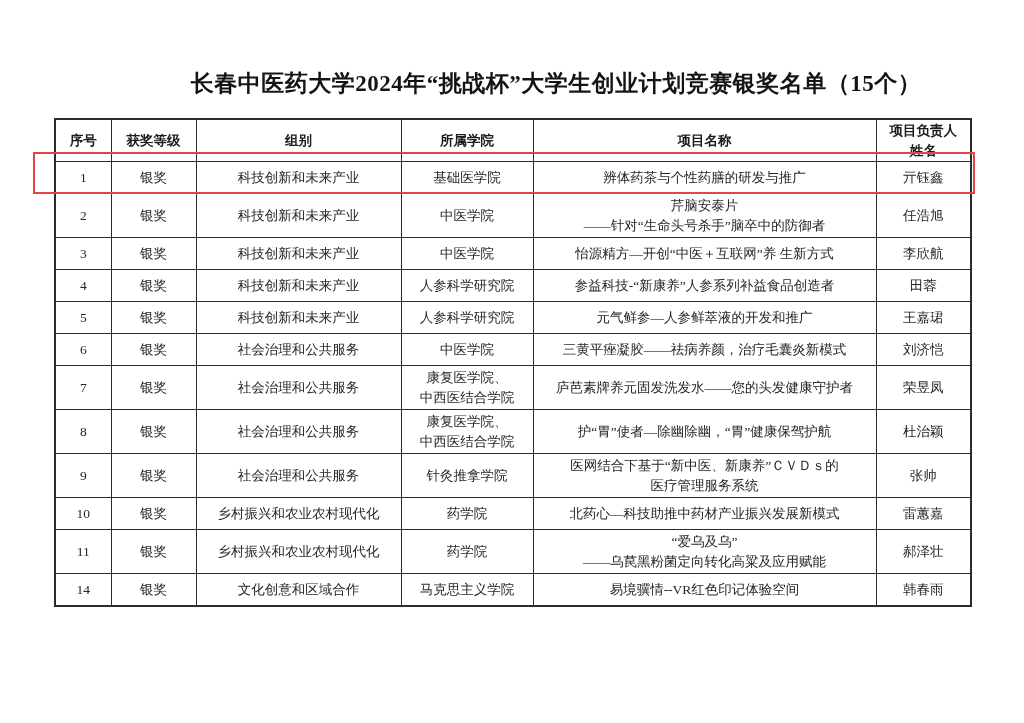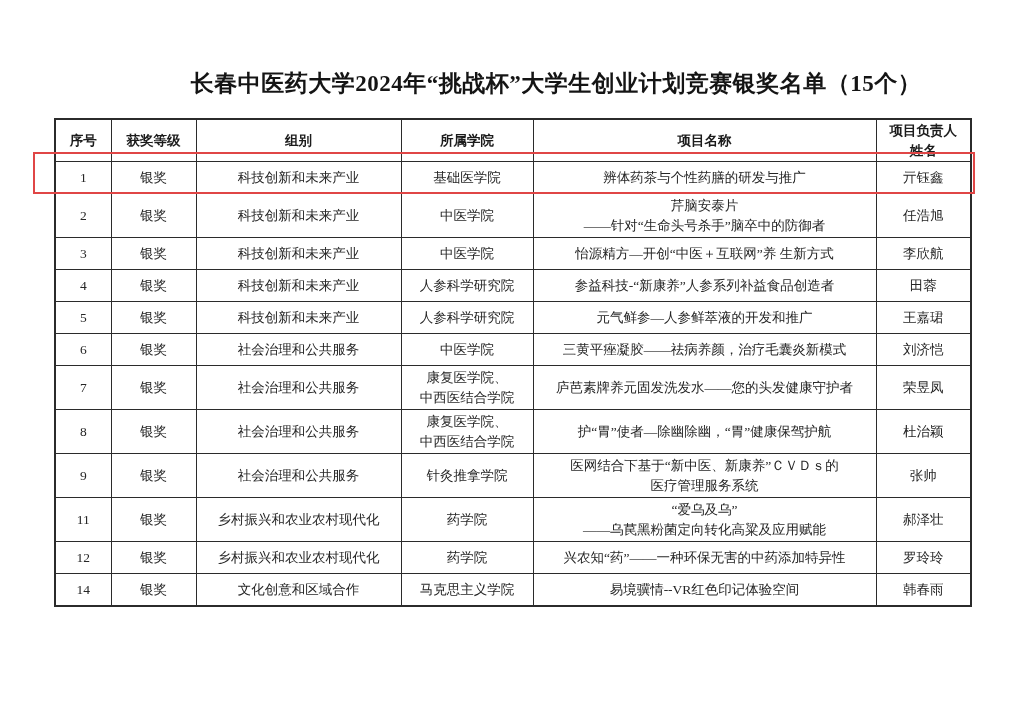--- a/index.html
+++ b/index.html
@@ -165,38 +165,38 @@
         </tr>
         <tr class="tall">
           <td>9</td>
           <td>银奖</td>
           <td>社会治理和公共服务</td>
           <td>针灸推拿学院</td>
           <td>医网结合下基于“新中医、新康养”ＣＶＤｓ的
 医疗管理服务系统</td>
           <td>张帅</td>
         </tr>
+        <tr>
+          <td>10</td>
+          <td>银奖</td>
+          <td>乡村振兴和农业农村现代化</td>
+          <td>药学院</td>
+          <td>北药心—科技助推中药材产业振兴发展新模式</td>
+          <td>雷蕙嘉</td>
+        </tr>
         <tr class="tall">
           <td>11</td>
           <td>银奖</td>
           <td>乡村振兴和农业农村现代化</td>
           <td>药学院</td>
           <td>“爱乌及乌”
 ——乌苠黑粉菌定向转化高粱及应用赋能</td>
           <td>郝泽壮</td>
         </tr>
         <tr>
-          <td>12</td>
-          <td>银奖</td>
-          <td>乡村振兴和农业农村现代化</td>
-          <td>药学院</td>
-          <td>兴农知“药”——一种环保无害的中药添加特异性</td>
-          <td>罗玲玲</td>
-        </tr>
-        <tr>
           <td>14</td>
           <td>银奖</td>
           <td>文化创意和区域合作</td>
           <td>马克思主义学院</td>
           <td>易境骥情--VR红色印记体验空间</td>
           <td>韩春雨</td>
         </tr>
       </tbody>
   </table>
 

